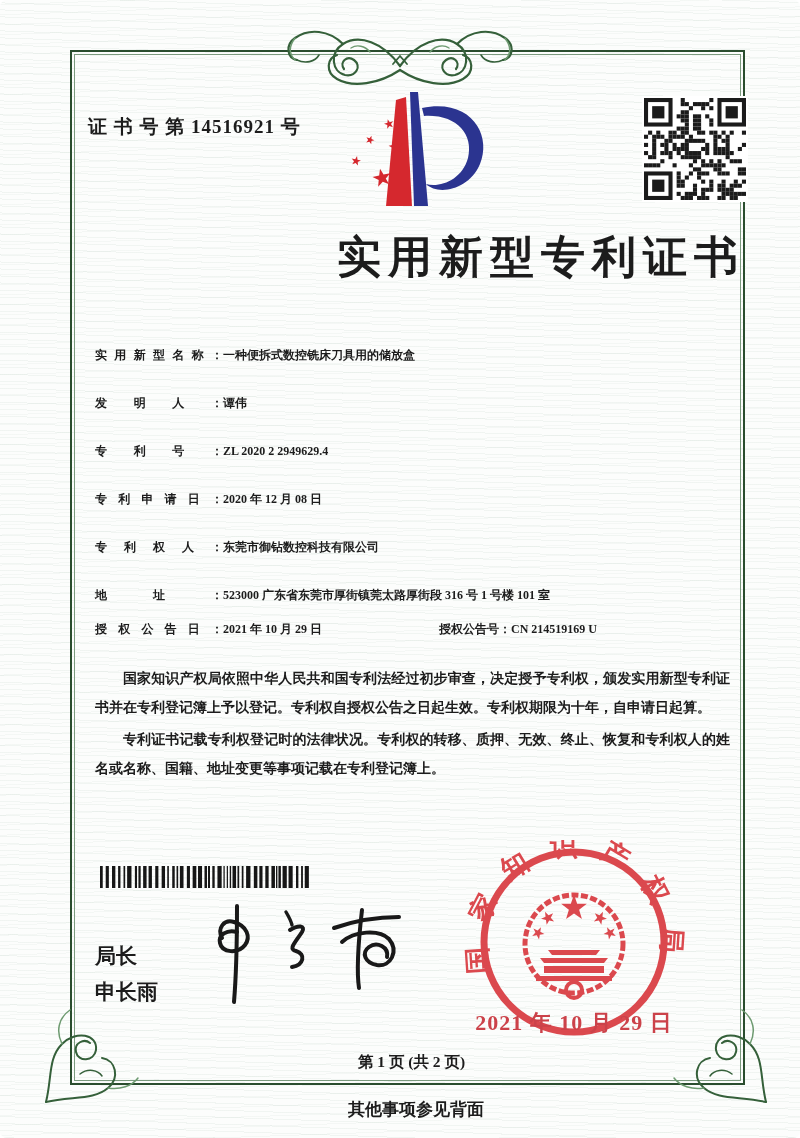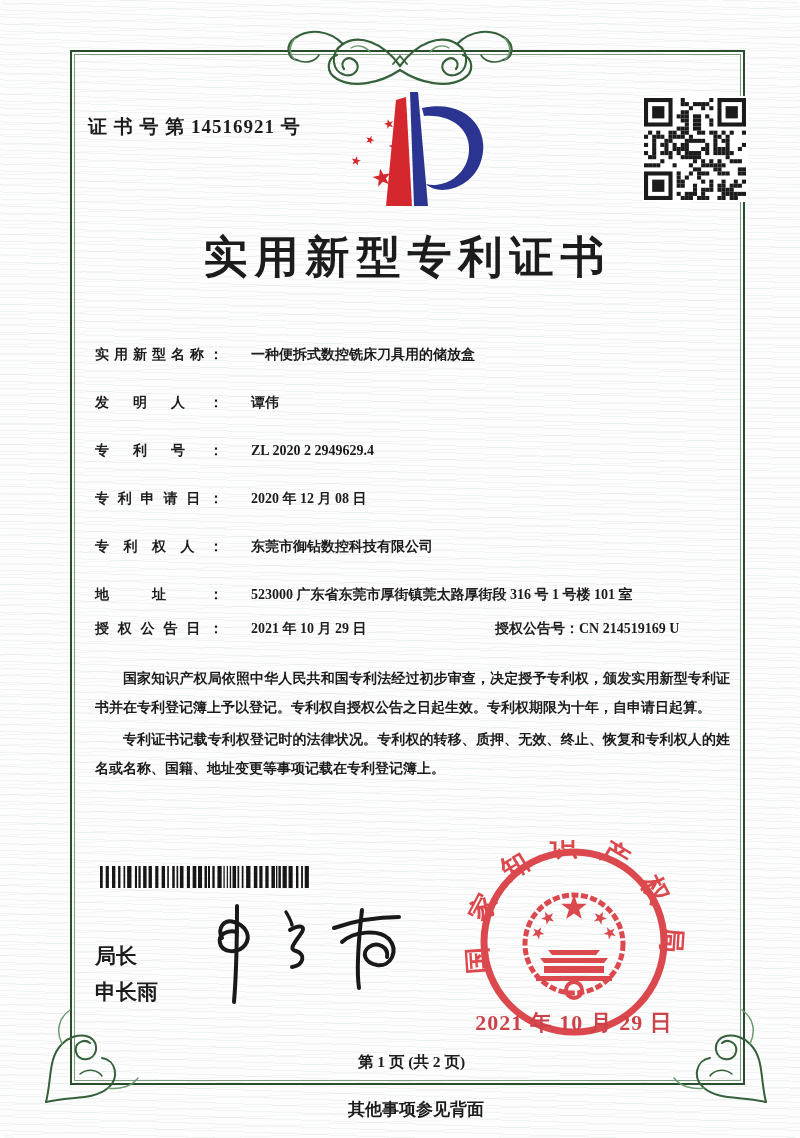--- a/index.html
+++ b/index.html
@@ -17,25 +17,25 @@
   .frame{position:absolute;left:70px;right:55px;top:50px;bottom:53px;border:2.5px solid #2a4d2e;}
   .frame-inner{position:absolute;left:2px;right:2px;top:2px;bottom:2px;border:1px solid #7b9a7e;}
   .ornament{position:absolute;pointer-events:none;}
   .orn-top{left:50%;top:22px;transform:translateX(-50%);}
   .orn-bl{left:40px;bottom:30px;}
   .orn-br{right:28px;bottom:30px;transform:scale(-1,1);}
   
   .cert-no{position:absolute;left:88px;top:114px;font-size:19px;font-weight:600;letter-spacing:1px;}
   .logo{position:absolute;left:334px;top:84px;}
   .qr{position:absolute;left:642px;top:96px;background:#fff;padding:2px;}
-  .title{position:absolute;left:70px;right:55px;top:228px;text-align:center;
+  .title{position:absolute;left:70px;right:55px;top:228px;text-align:right;
          font-size:44px;font-weight:700;letter-spacing:7px;}
   
   .content{position:absolute;left:95px;right:70px;top:342px;font-weight:600;}
-  .row{display:flex;margin-bottom:22px;font-size:14px;line-height:26px;gap:28px;}
+  .row{display:flex;margin-bottom:22px;font-size:12px;line-height:26px;}
   .lbl{flex:none;width:128px;display:inline-block;text-align:justify;text-align-last:justify;}
   .val{flex:1;}
   .row-address{margin-bottom:8px;}
   .row-grant .val{flex:none;width:190px;}
   .pair2{display:flex;margin-left:26px;}
   .pair2 .lbl{width:auto;text-align:left;text-align-last:auto;}
   .paras{margin-top:22px;font-size:14px;line-height:29px;text-align:justify;}
   .paras p{margin:0 0 3px 0;text-indent:2em;}
   
   .barcode{position:absolute;left:100px;top:864px;}

